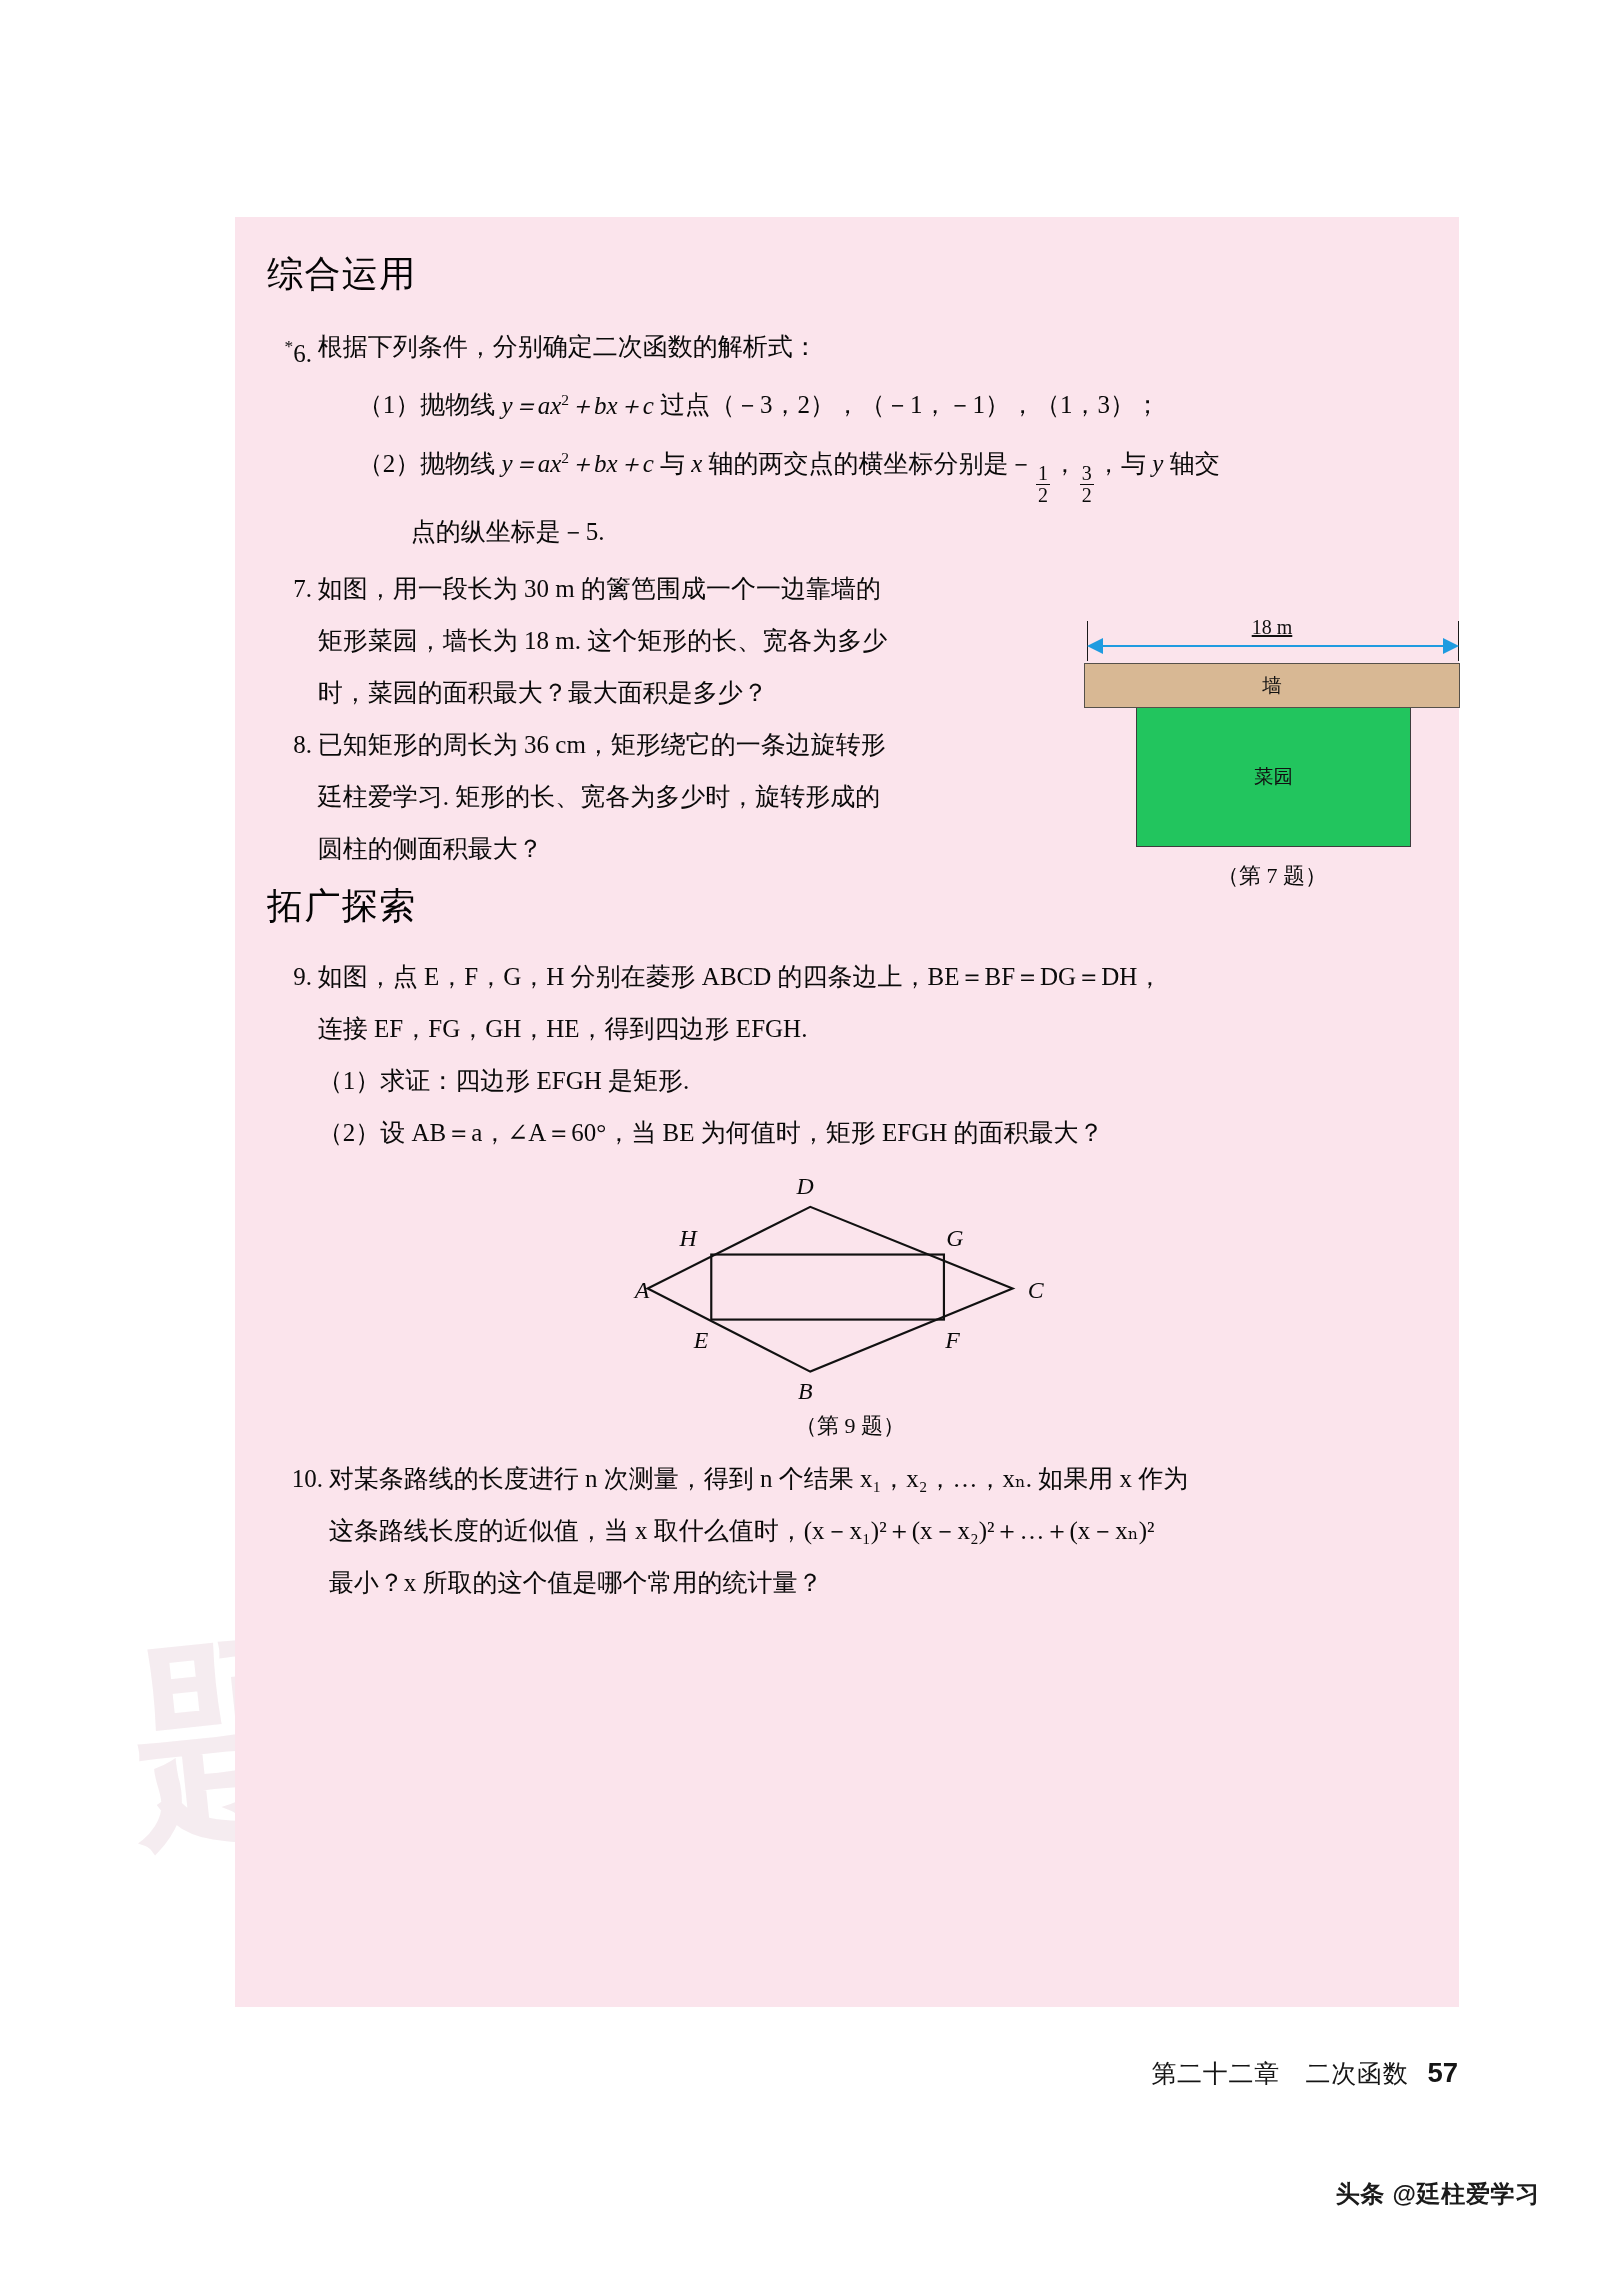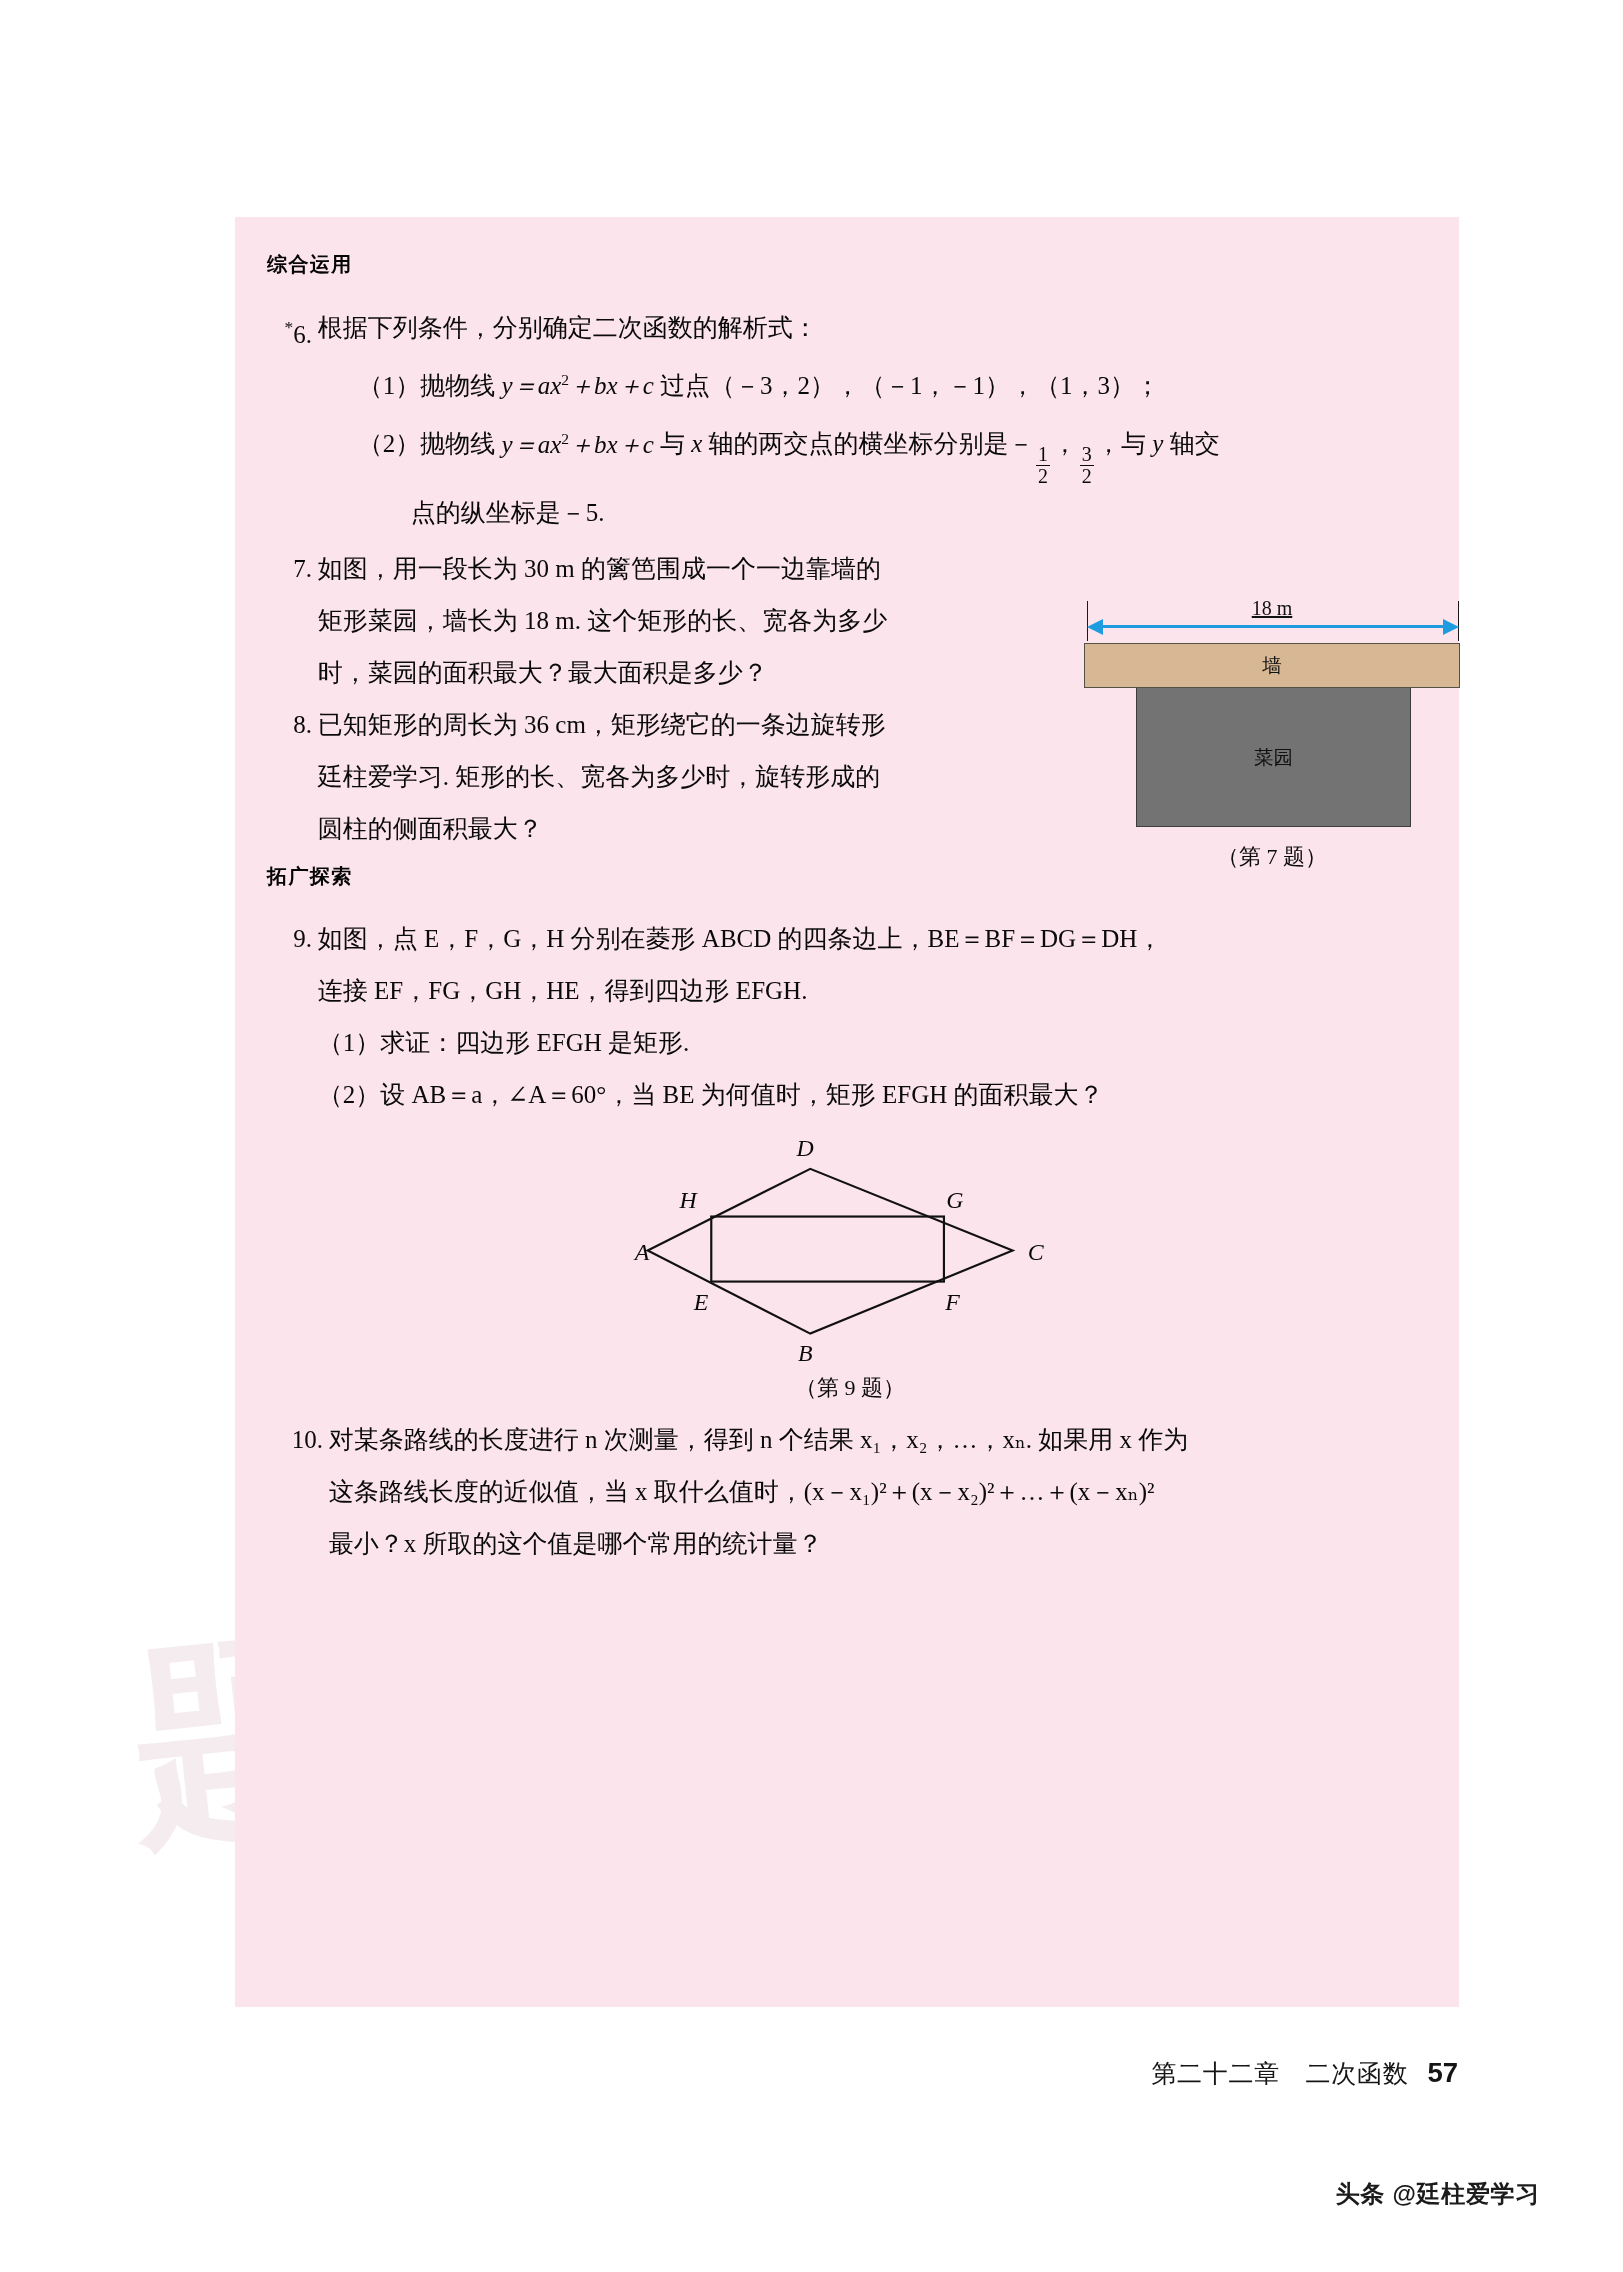--- a/index.html
+++ b/index.html
@@ -39,22 +39,22 @@
   .panel-inner {
     position: absolute;
     left: 0; top: 0; right: 0; bottom: 0;
     padding: 35px 26px 0 32px;
     box-sizing: border-box;
   }
 
   
   .section-heading {
     font-family: "Liberation Sans", "DejaVu Sans", sans-serif;
-    font-weight: bold;
-    font-size: 20px;
+    font-weight: normal;
+    font-size: 36px;
     letter-spacing: 1.4px;
     color: #050505;
     margin: 0 0 26px 0;
     line-height: 1.2;
   }
   .section-heading.second {
     margin-top: 9px;
     margin-bottom: 24.6px;
   }
 
@@ -181,21 +181,21 @@
     align-items: center;
     justify-content: center;
     font-size: 19.5px;
     color: #111;
   }
   #fig7 .garden {
     position: relative;
     margin-left: 52px;
     margin-right: 49px;
     height: 139px;
-    background: #737373;
+    background: #22c55e;
     border: 1.4px solid #3d3d3d;
     border-top: none;
     box-sizing: border-box;
     display: flex;
     align-items: center;
     justify-content: center;
     font-size: 19.5px;
     color: #111;
   }
   #fig7 .fig-cap {

